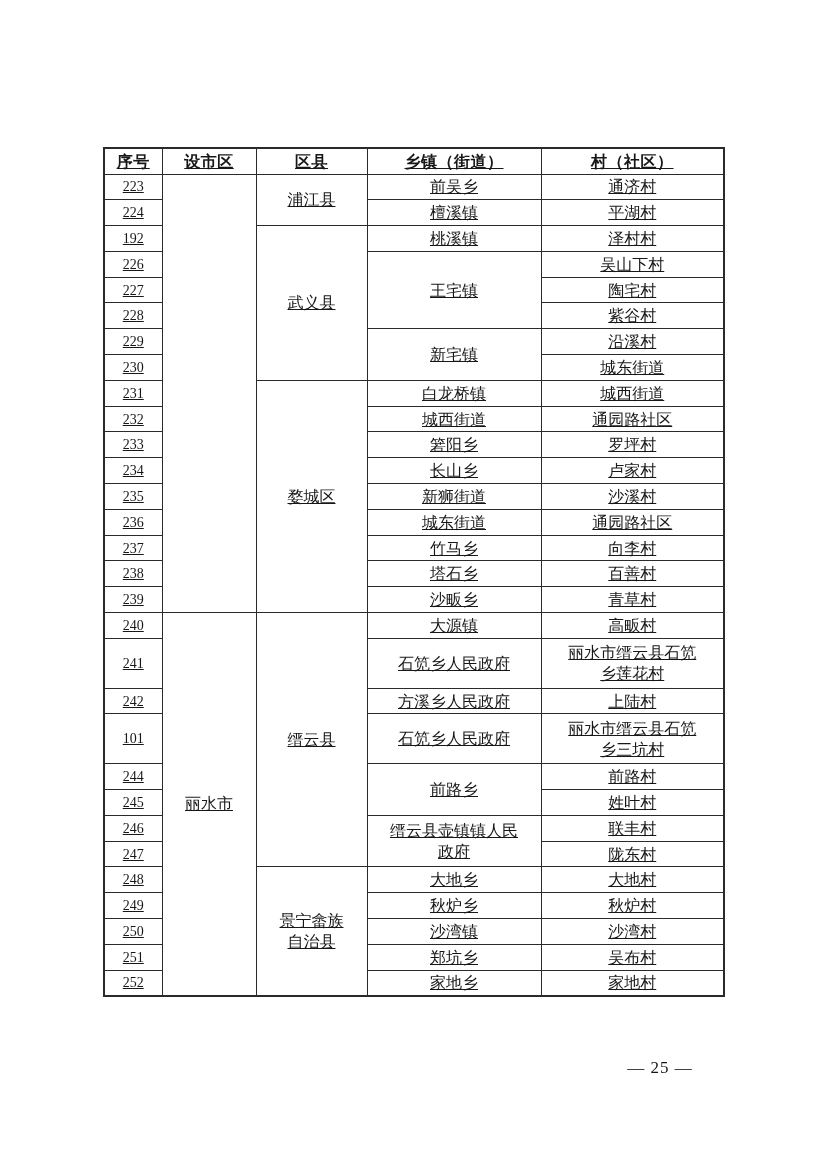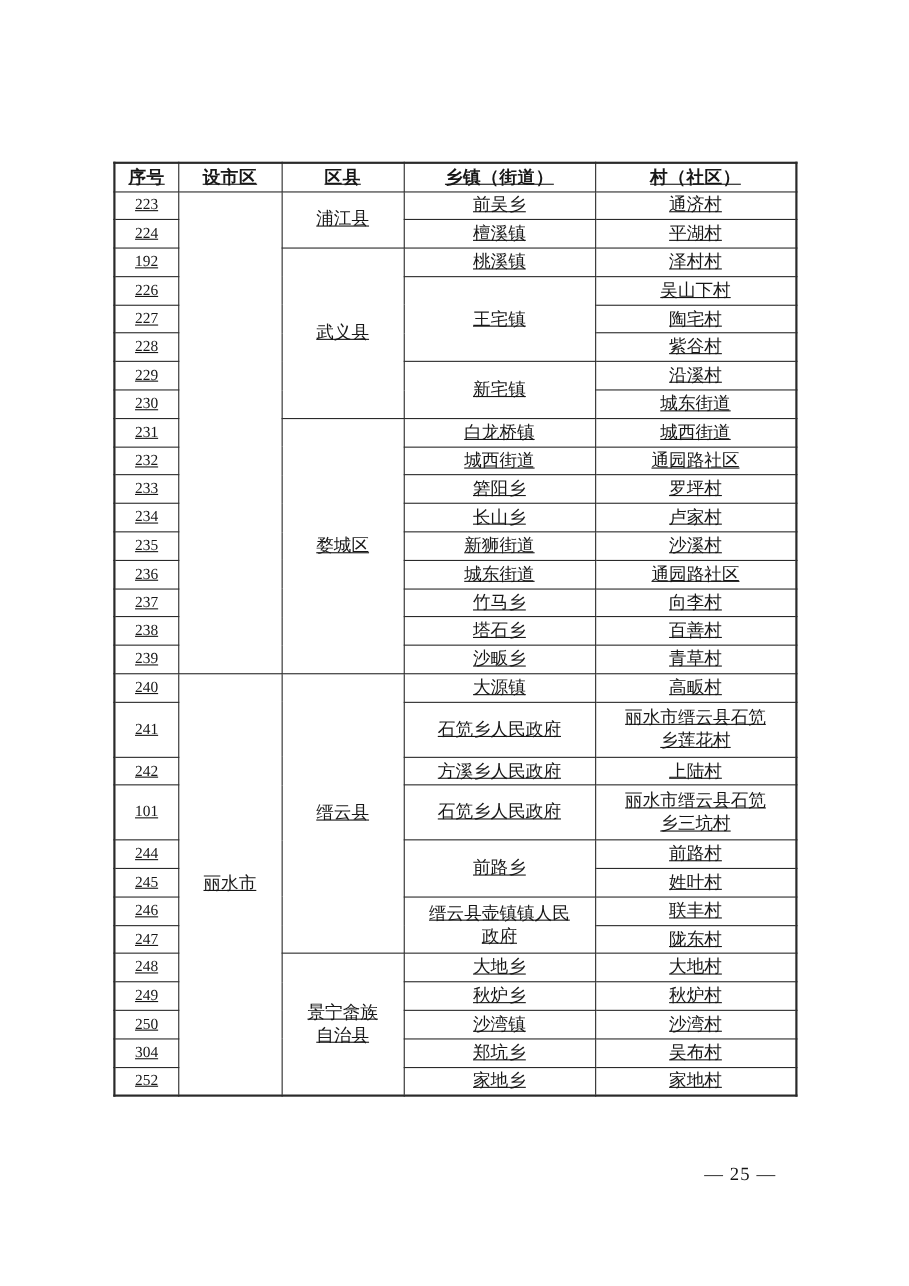--- a/index.html
+++ b/index.html
@@ -46,21 +46,21 @@
   }
   .row-s { height: 25.8px; }
   .row-d { height: 49.8px; }
   td.seq {
     font-family: "Liberation Serif", "DejaVu Serif", serif;
     font-size: 14px;
   }
   .page-number {
     position: absolute;
     top: 1058px;
-    left: 631px;
+    left: 618px;
     width: 84px;
     text-align: center;
     font-size: 17px;
     letter-spacing: 1px;
     color: #171717;
   }
 </style>
 </head>
 <body>
 
@@ -222,21 +222,21 @@
         <td class="seq">249</td>
         <td class="township">秋炉乡</td>
         <td class="village">秋炉村</td>
       </tr>
       <tr class="row-s">
         <td class="seq">250</td>
         <td class="township">沙湾镇</td>
         <td class="village">沙湾村</td>
       </tr>
       <tr class="row-s">
-        <td class="seq">304</td>
+        <td class="seq">251</td>
         <td class="township">郑坑乡</td>
         <td class="village">吴布村</td>
       </tr>
       <tr class="row-s">
         <td class="seq">252</td>
         <td class="township">家地乡</td>
         <td class="village">家地村</td>
       </tr>
     </tbody>
 </table>

